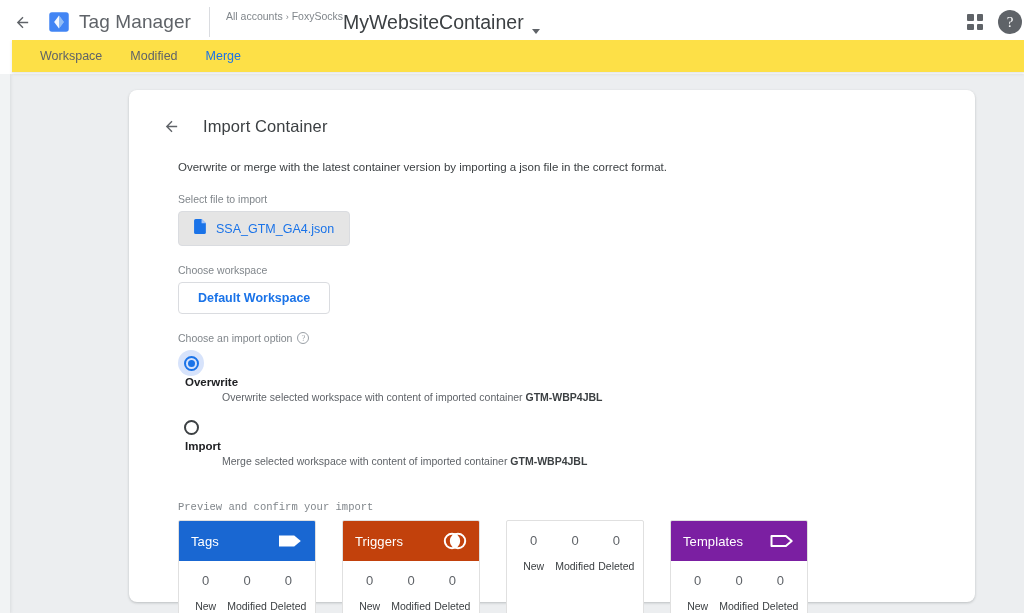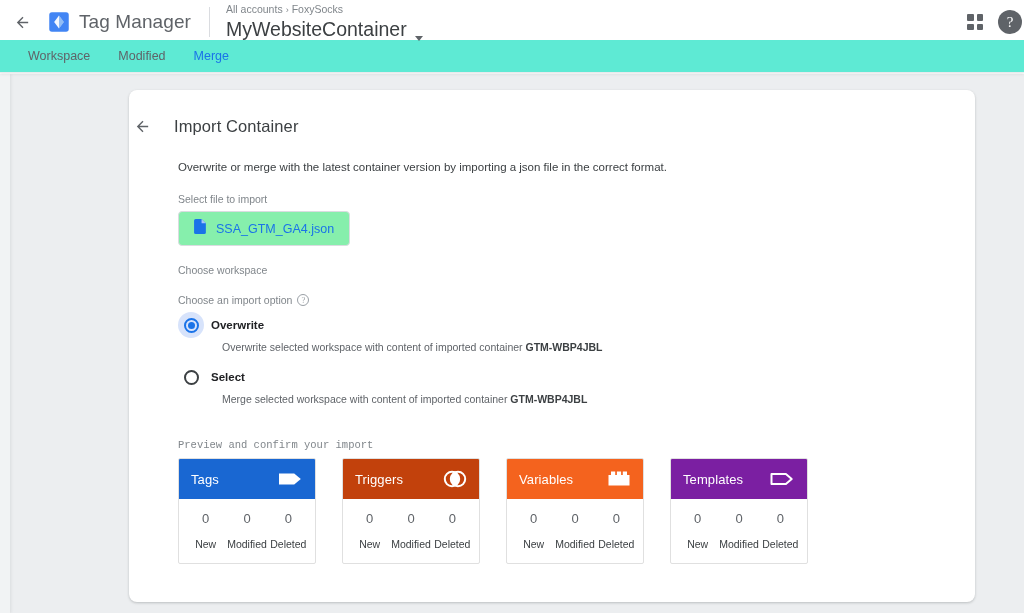--- a/index.html
+++ b/index.html
@@ -45,21 +45,21 @@
     margin-left: 5px;
     letter-spacing: .1px;
     white-space: nowrap;
   }
   .vsep {
     width: 1px; height: 30px;
     background: #dadce0;
     margin: 0 16px 0 18px;
     flex: none;
   }
-  .ctx { display: flex; flex-direction: column; justify-content: center; }
+  .ctx { display: flex; flex-direction: row; justify-content: center; }
   .ctx-crumb {
     font-size: 10.5px;
     color: #80868b;
     line-height: 13px;
     white-space: nowrap;
   }
   .ctx-crumb .chev { margin: 0 3px; font-size: 9px; }
   .ctx-title {
     font-size: 19.5px;
     color: #3c4043;
@@ -102,28 +102,29 @@
     font-size: 15px;
     display: flex; align-items: center; justify-content: center;
     cursor: pointer;
     margin-right: -12px;
     font-family: "Liberation Serif", serif;
   }
 
   
   .navtabs {
     height: 33px;
-    background: #5eead4;
+    background: #fde047;
     display: flex;
     align-items: center;
     padding-left: 14px;
     border-bottom: 1px solid #e8eaed;
     box-shadow: 0 1px 3px rgba(60,64,67,.12);
     position: relative;
     z-index: 4;
+    margin-left: 12px;
   }
   .navtab {
     font-size: 12.5px;
     color: #5f6368;
     padding: 0 14px;
     height: 33px;
     line-height: 33px;
     cursor: pointer;
     white-space: nowrap;
   }
@@ -148,21 +149,21 @@
     position: absolute;
     left: 129px; top: 16px;
     width: 846px; height: 512px;
     background: #fff;
     border-radius: 8px;
     box-shadow: 0 1px 3px rgba(60,64,67,.18), 0 1px 2px rgba(60,64,67,.10);
   }
 
   .card-head {
     display: flex; align-items: center;
-    padding: 24px 0 0 1px;
+    padding: 24px 0 0 30px;
   }
   .card-back {
     width: 24px; height: 24px;
     display: flex; align-items: center; justify-content: center;
     color: #5f6368; font-size: 17px;
     cursor: pointer;
   }
   .card-title {
     font-size: 16.5px;
     color: #3c4043;
@@ -196,21 +197,21 @@
     cursor: pointer;
     font-family: "Liberation Serif", serif;
   }
 
   .chip {
     display: inline-flex;
     align-items: center;
     gap: 9px;
     border: 1px solid #dadce0;
     border-radius: 4px;
-    background: #86efac;
+    background: #e5e5e5;
     padding: 7px 15px;
     cursor: pointer;
   }
   .chip-label {
     font-size: 12.5px;
     color: #1a73e8;
     white-space: nowrap;
   }
 
   .ws-btn {
@@ -221,22 +222,23 @@
     padding: 8px 19px;
     cursor: pointer;
   }
   .ws-btn span {
     font-size: 12.5px; color: #1a73e8; font-weight: bold;
     white-space: nowrap;
   }
 
   
   .radio-row {
-    display: flex; align-items: center;
+    display: flex; align-items: flex-start;
     margin-top: 6px;
+    flex-direction: column;
   }
   .radio {
     position: relative;
     width: 26px; height: 26px;
     display: flex; align-items: center; justify-content: center;
     cursor: pointer;
     flex: none;
   }
   .radio .halo {
     position: absolute; inset: 0;
@@ -402,20 +404,23 @@
             <path fill="#a8c7fa" d="M14 0l8 8h-8z"></path>
           </svg>
         </span>
         <span class="chip-label">SSA_GTM_GA4.json</span>
       </div>
 
       
       <div class="field-label">
         <span>Choose workspace</span>
       </div>
+      <div class="ws-btn">
+        <span>Default Workspace</span>
+      </div>
 
       
       <div class="field-label">
         <span>Choose an import option</span>
         <span class="help-circle">?</span>
       </div>
 
       <div class="radio-block">
         <div class="radio-row">
           <div class="radio">
@@ -429,21 +434,21 @@
         <div class="radio-desc">
           <span>Overwrite selected workspace with content of imported container </span><b>GTM-WBP4JBL</b>
         </div>
       </div>
 
       <div class="radio-block second">
         <div class="radio-row">
           <div class="radio">
             <span class="ring off"></span>
           </div>
-          <div class="radio-label">Select</div>
+          <div class="radio-label">Import</div>
         </div>
         <div class="radio-desc">
           <span>Merge selected workspace with content of imported container </span><b>GTM-WBP4JBL</b>
         </div>
       </div>
 
       
       <div class="preview-label">Preview and confirm your import</div>
 
       <div class="cards">
@@ -498,31 +503,20 @@
               </div>
               <div class="stat">
                 <div class="num">0</div>
                 <div class="cap">Deleted</div>
               </div>
             </div>
           </div>
         </div>
 
         <div class="pcard">
-          <div class="pcard-head" style="background:#f4631e">
-            <span class="name">Variables</span>
-            <span class="ic">
-              <svg width="24" height="18" viewBox="0 0 24 18" aria-hidden="true">
-                <rect x="1.5" y="5" width="21" height="10.5" fill="#fff"></rect>
-                <rect x="4" y="1.5" width="4.2" height="4" fill="#fff"></rect>
-                <rect x="9.9" y="1.5" width="4.2" height="4" fill="#fff"></rect>
-                <rect x="15.8" y="1.5" width="4.2" height="4" fill="#fff"></rect>
-              </svg>
-            </span>
-          </div>
           <div class="pcard-body">
             <div class="stat-row">
               <div class="stat">
                 <div class="num">0</div>
                 <div class="cap">New</div>
               </div>
               <div class="stat">
                 <div class="num">0</div>
                 <div class="cap">Modified</div>
               </div>

